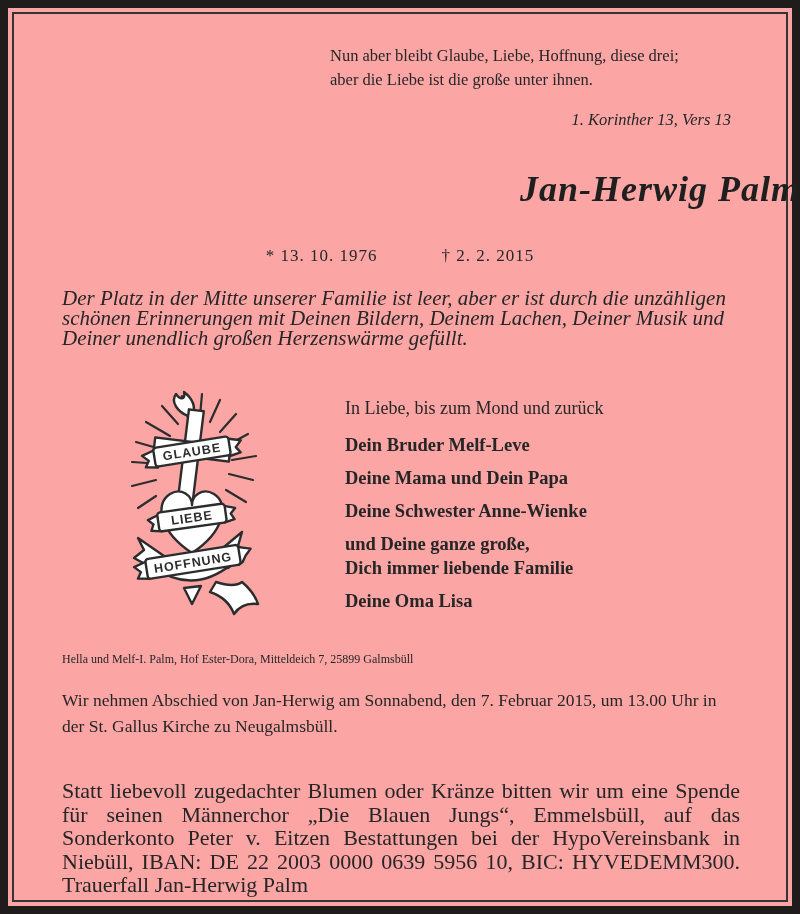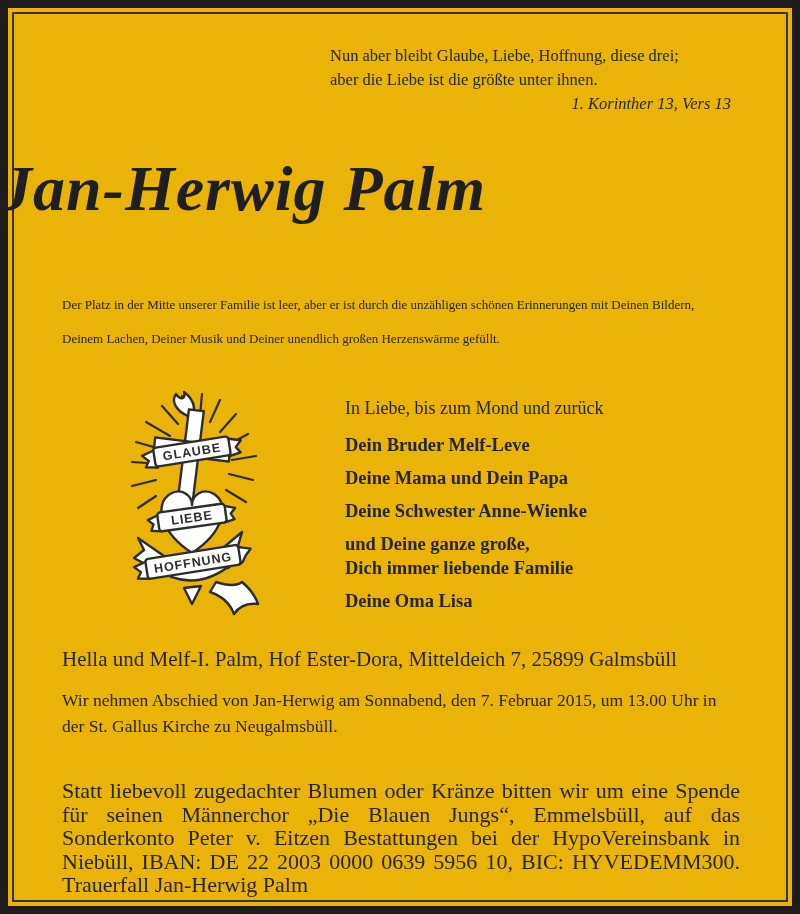--- a/index.html
+++ b/index.html
@@ -1,57 +1,57 @@
 <!DOCTYPE html>
 <html><head>
 <meta charset="utf-8">
 <style>
   html, body { margin: 0; padding: 0; background: #ffffff; }
   .sheet {
     position: relative;
     width: 800px;
     height: 914px;
-    background: #eab308;
+    background: #fca5a5;
     color: #262626;
     font-family: "Liberation Serif", serif;
     overflow: hidden;
   }
   .frame-outer {
     position: absolute; inset: 0;
     border: 8px solid #201c1c;
     pointer-events: none;
   }
   .frame-inner {
     position: absolute; inset: 12px;
     border: 2px solid #343434;
     pointer-events: none;
   }
   .quote {
     position: absolute; left: 330px; top: 44px; width: 401px;
     font-size: 16.5px; line-height: 24px;
   }
   .quote .attribution {
-    text-align: right; font-style: italic; margin-top: 0;
+    text-align: right; font-style: italic; margin-top: 16px;
   }
   .name {
     position: absolute; left: 0; right: 0; top: 158px;
-    text-align: left;
-    font-size: 64px; line-height: 62px;
+    text-align: right;
+    font-size: 36px; line-height: 62px;
     font-style: italic; font-weight: bold;
     letter-spacing: 1px;
     color: #1f1f1f;
   }
   .dates {
     position: absolute; left: 0; right: 0; top: 246px;
     display: flex; justify-content: center; gap: 64px;
     font-size: 17px; letter-spacing: 1px;
   }
   .intro {
     position: absolute; left: 62px; top: 288px; width: 676px;
-    font-size: 13px; line-height: 34px;
+    font-size: 21px; line-height: 20px; font-style: italic;
   }
   .emblem {
     position: absolute; left: 122px; top: 390px;
   }
   .emblem path, .emblem rect, .emblem polygon {
     fill: #ffffff; stroke: #2c2c2c; stroke-width: 2.4; stroke-linejoin: round;
   }
   .emblem line { stroke: #2c2c2c; stroke-width: 2.2; stroke-linecap: round; }
   .emblem text {
     font-family: "Liberation Sans", sans-serif;
@@ -63,21 +63,21 @@
   }
   .farewell .lead {
     font-size: 18px; line-height: 24px; margin: 0 0 13px 0; text-align: right;
   }
   .mourner {
     font-size: 18.5px; font-weight: bold; line-height: 24px;
     margin: 0 0 9px 0; white-space: pre-line;
   }
   .address {
     position: absolute; left: 62px; top: 646px; width: 680px;
-    font-size: 21px; line-height: 26px;
+    font-size: 12px; line-height: 26px;
   }
   .service {
     position: absolute; left: 62px; top: 687px; width: 678px;
     font-size: 17.5px; line-height: 26px;
   }
   .reception {
     position: absolute; left: 62px; top: 743px; width: 678px;
     font-size: 17.5px; line-height: 26px;
   }
   .donation {
@@ -88,26 +88,30 @@
 </style>
 </head>
 <body>
 
 <div class="sheet">
   <div class="frame-outer"></div>
   <div class="frame-inner"></div>
 
   <div class="quote">
     <div>Nun aber bleibt Glaube, Liebe, Hoffnung, diese drei;</div>
-    <div>aber die Liebe ist die größte unter ihnen.</div>
+    <div>aber die Liebe ist die große unter ihnen.</div>
     <div class="attribution">1. Korinther 13, Vers 13</div>
   </div>
 
   <div class="name">Jan-Herwig Palm</div>
 
+  <div class="dates">
+    <span>* 13. 10. 1976</span>
+    <span>† 2. 2. 2015</span>
+  </div>
 
   <div class="intro">Der Platz in der Mitte unserer Familie ist leer, aber er ist durch die unzähligen schönen Erinnerungen mit Deinen Bildern, Deinem Lachen, Deiner Musik und Deiner unendlich großen Herzenswärme gefüllt.</div>
 
   <svg class="emblem" width="142" height="235" viewBox="0 0 142 235" xmlns="http://www.w3.org/2000/svg">
     <g>
       <line x1="10" y1="72" x2="40" y2="74"></line>
       <line x1="14" y1="52" x2="42" y2="60"></line>
       <line x1="24" y1="32" x2="48" y2="46"></line>
       <line x1="40" y1="16" x2="56" y2="34"></line>
       <line x1="60" y1="6" x2="66" y2="28"></line>

